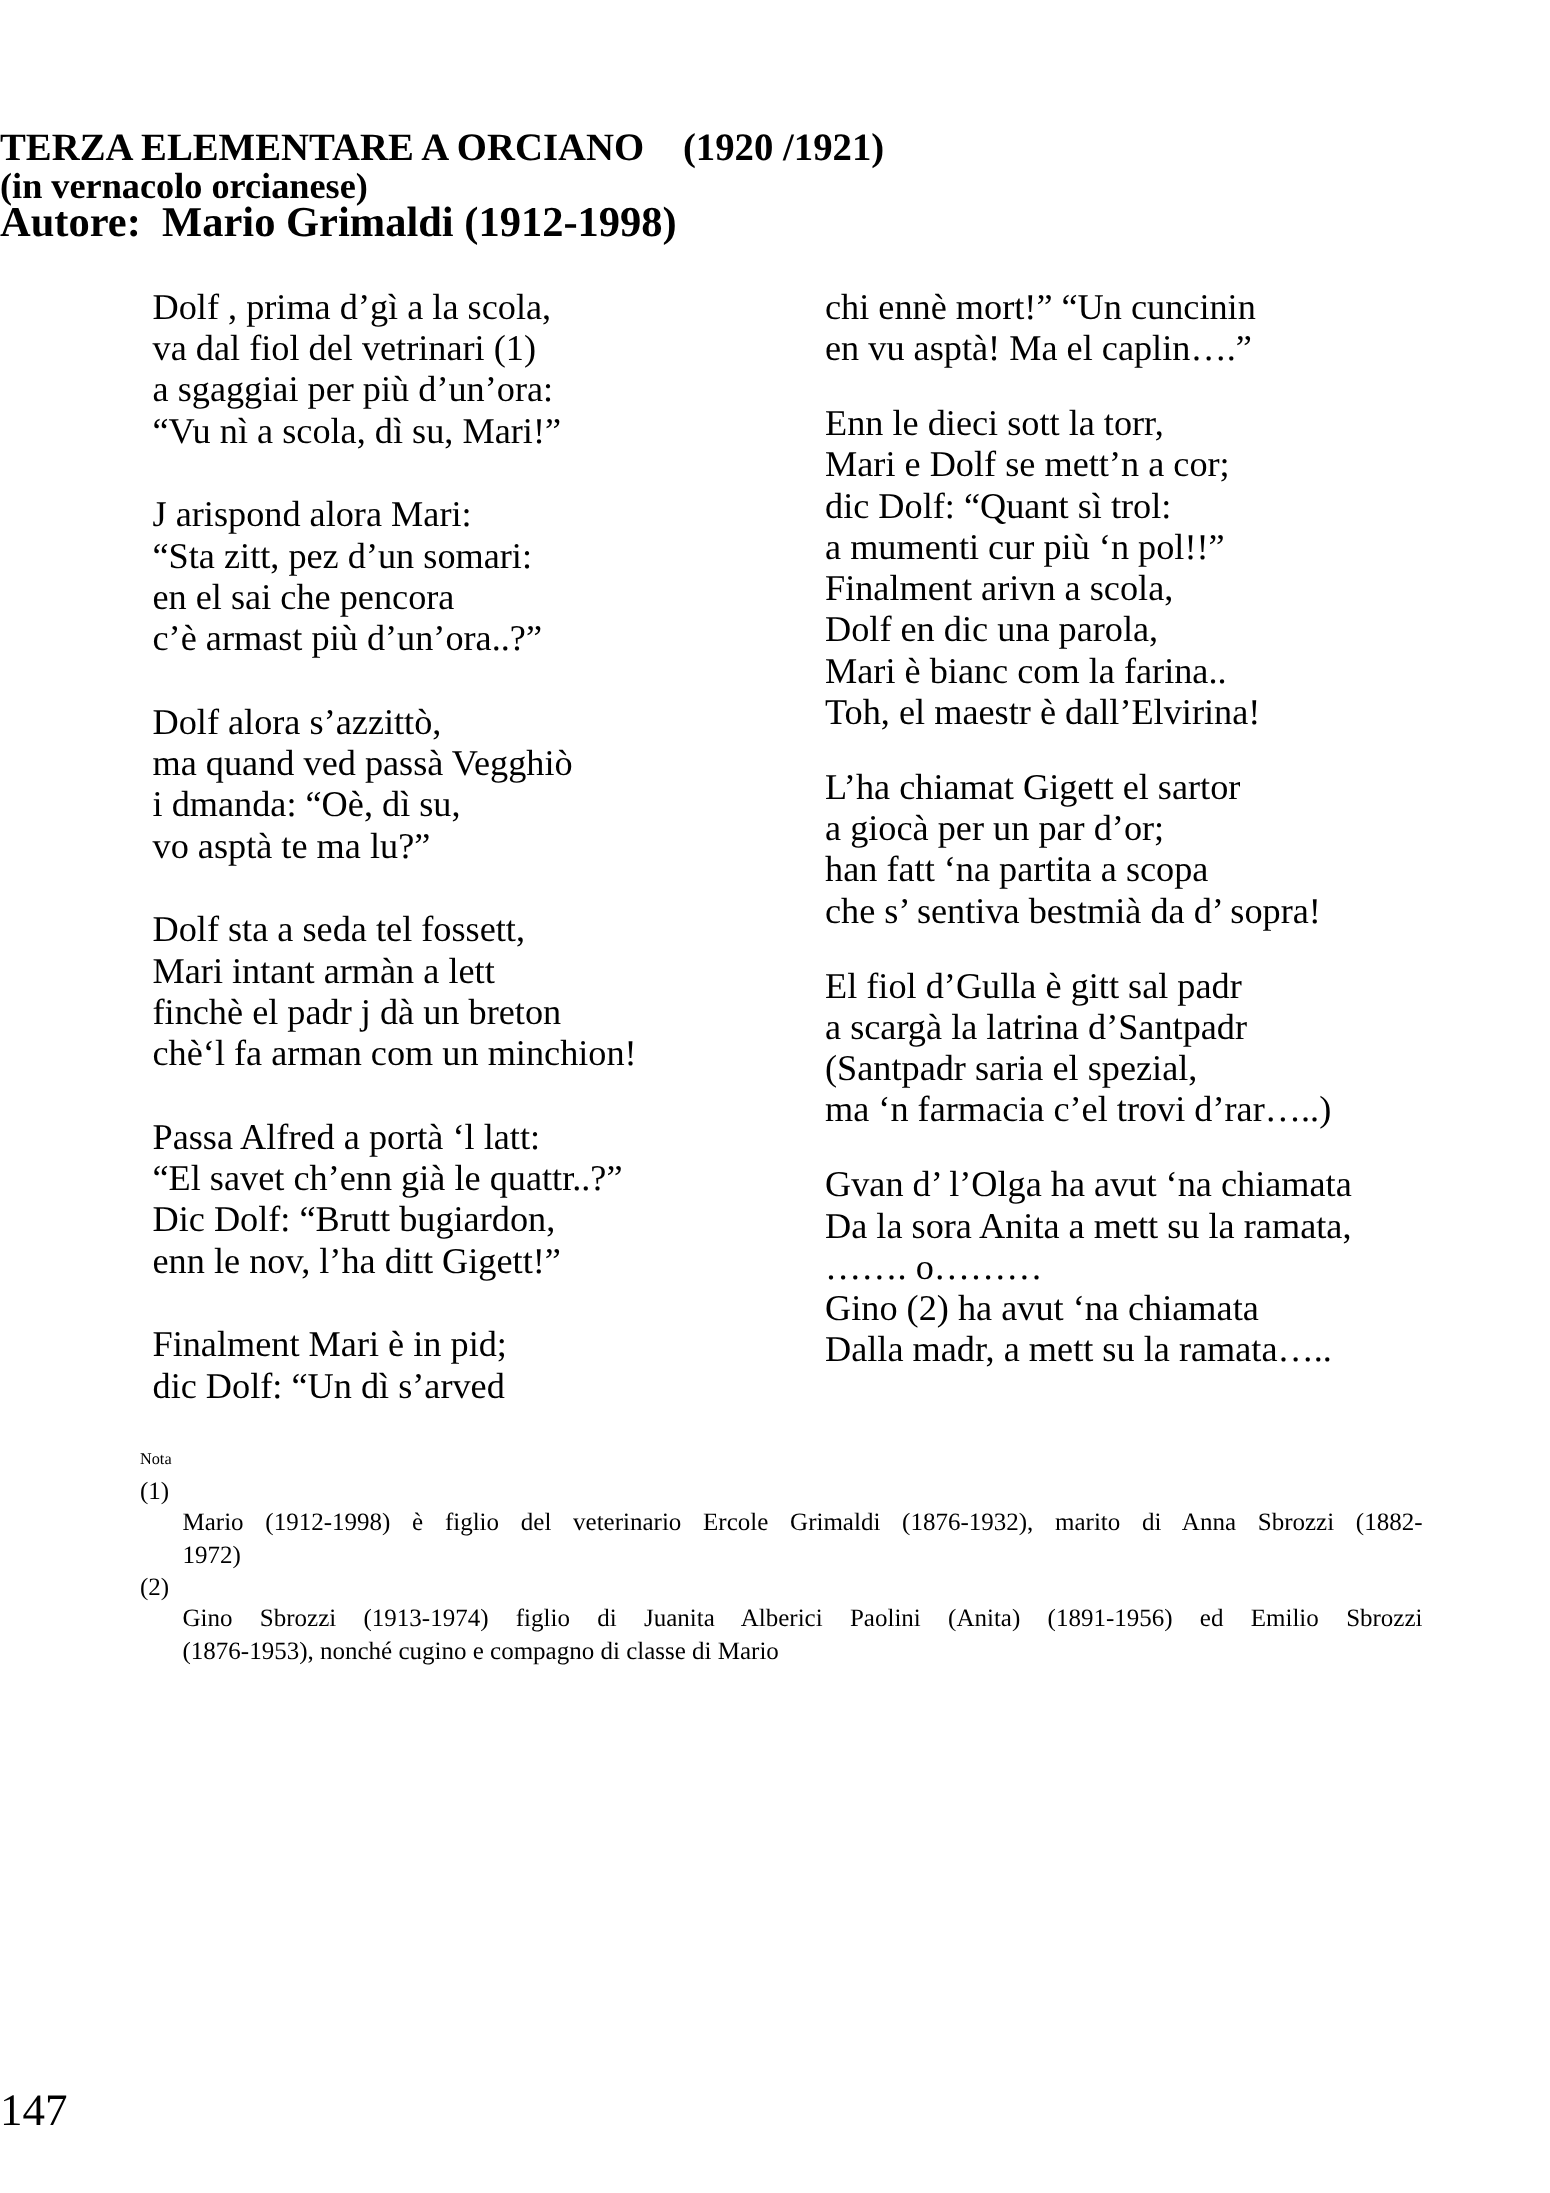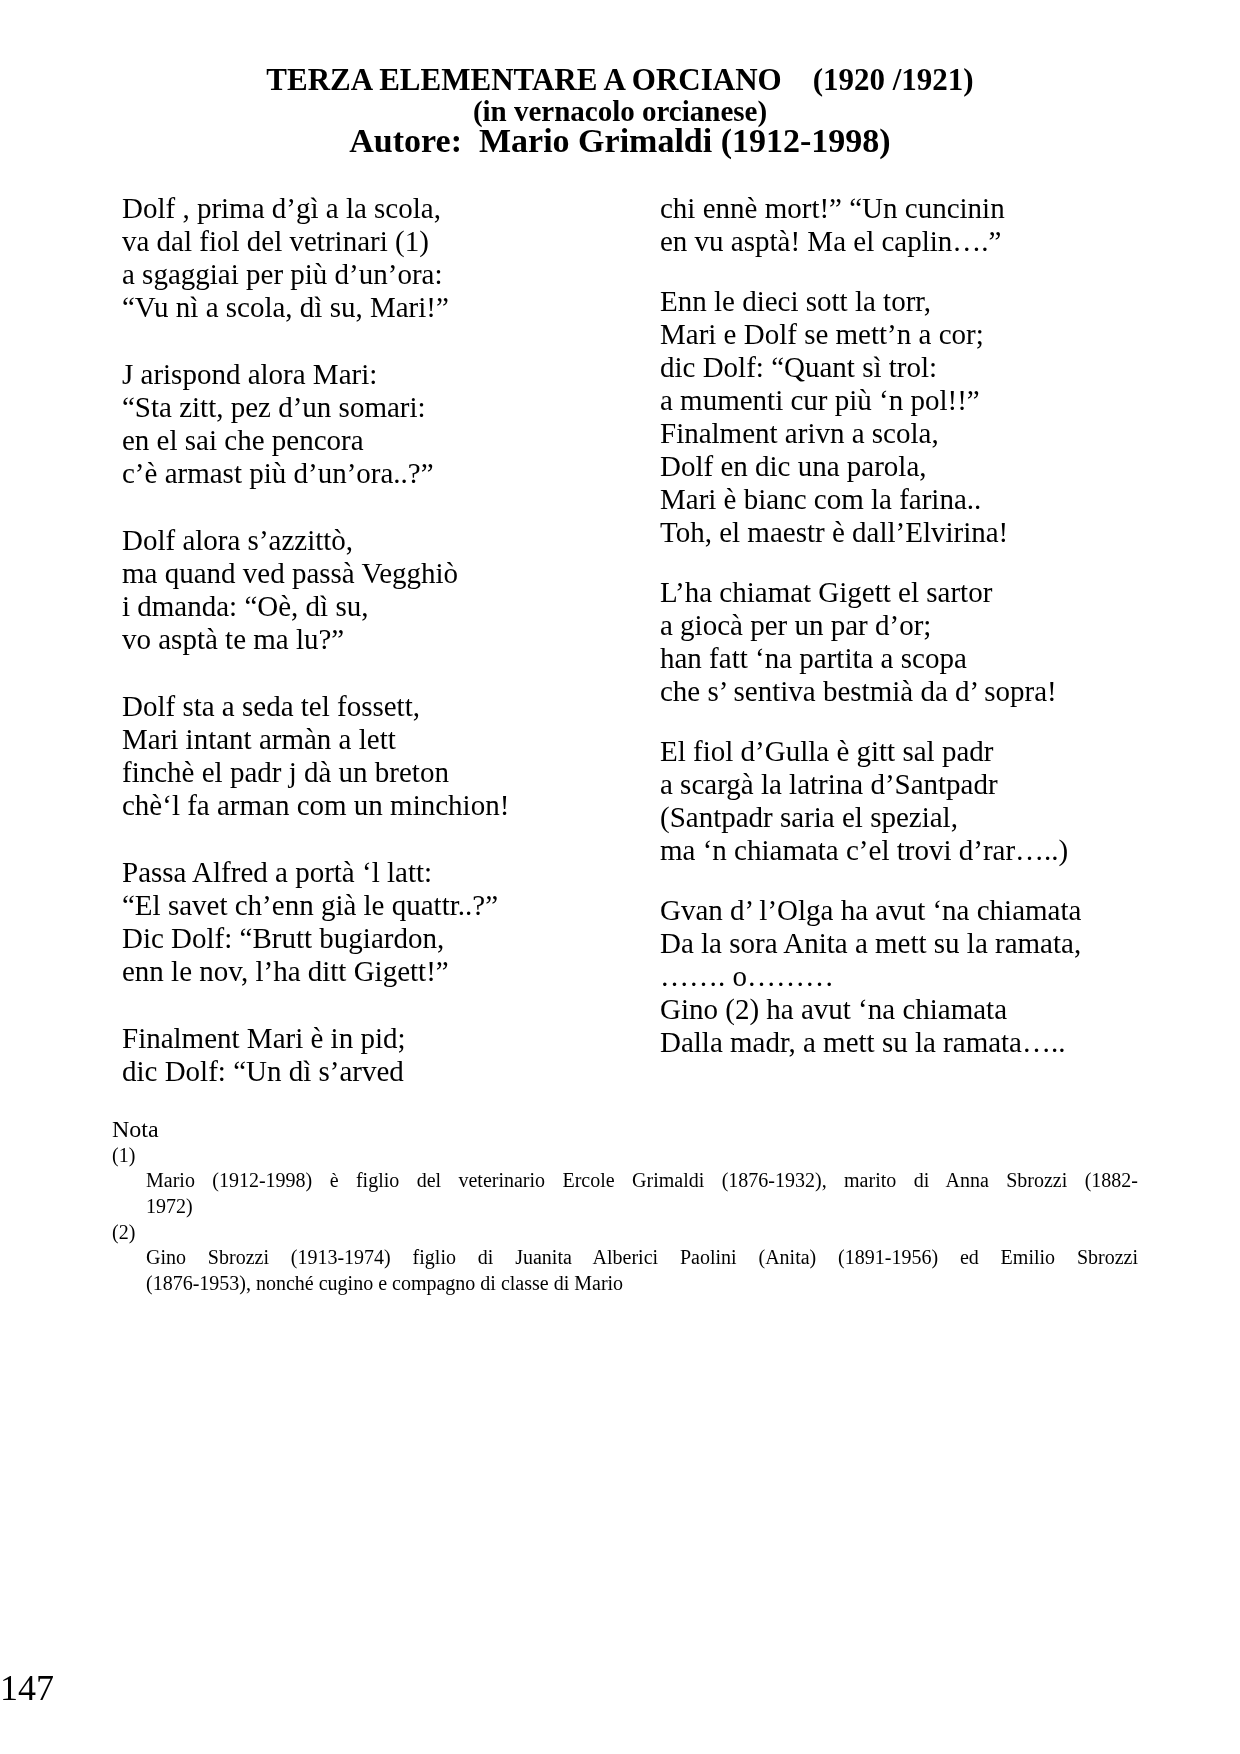--- a/index.html
+++ b/index.html
@@ -10,22 +10,21 @@
   .page {
     position: relative;
     width: 1240px;
     height: 1754px;
     background: #ffffff;
     color: #000000;
     font-family: "Liberation Serif", "DejaVu Serif", serif;
     overflow: hidden;
   }
   .header {
-    padding-top: 62px;
-    text-align: center;
+    padding-top: 100px;
     font-weight: bold;
   }
   .header div {
     white-space: pre;
   }
   .title {
     font-size: 31px;
     line-height: 35px;
   }
   .subtitle {
@@ -57,21 +56,21 @@
   .col-right .stanza { margin-bottom: 27px; }
   .col-left .stanza:last-child,
   .col-right .stanza:last-child { margin-bottom: 0; }
   .notes {
     margin: 28px 0 0 112px;
     width: 1026px;
     font-size: 20px;
     line-height: 26px;
   }
   .notes-heading {
-    font-size: 24px;
+    font-size: 13px;
     line-height: 26px;
   }
   .note {
     display: flex;
   }
   .note-marker {
     flex: 0 0 34px;
     width: 34px;
   }
   .note-body {
@@ -162,21 +161,21 @@
         <div class="stanza">
           <div class="poem-line">L’ha chiamat Gigett el sartor</div>
           <div class="poem-line">a giocà per un par d’or;</div>
           <div class="poem-line">han fatt ‘na partita a scopa</div>
           <div class="poem-line">che s’ sentiva bestmià da d’ sopra!</div>
         </div>
         <div class="stanza">
           <div class="poem-line">El fiol d’Gulla è gitt sal padr</div>
           <div class="poem-line">a scargà la latrina d’Santpadr</div>
           <div class="poem-line">(Santpadr saria el spezial,</div>
-          <div class="poem-line">ma ‘n chiamata c’el trovi d’rar…..)</div>
+          <div class="poem-line">ma ‘n farmacia c’el trovi d’rar…..)</div>
         </div>
         <div class="stanza">
           <div class="poem-line">Gvan d’ l’Olga ha avut ‘na chiamata</div>
           <div class="poem-line">Da la sora Anita a mett su la ramata,</div>
           <div class="poem-line">……. o………</div>
           <div class="poem-line">Gino (2) ha avut ‘na chiamata</div>
           <div class="poem-line">Dalla madr, a mett su la ramata…..</div>
         </div>
       </div>
   </div>

